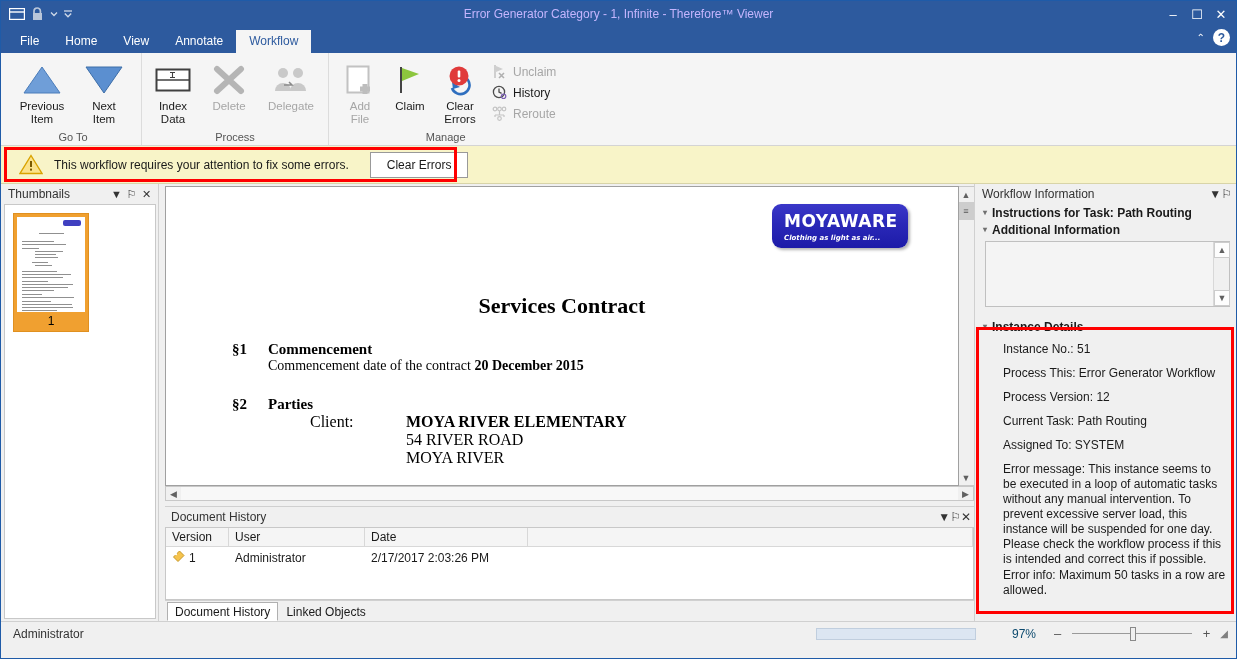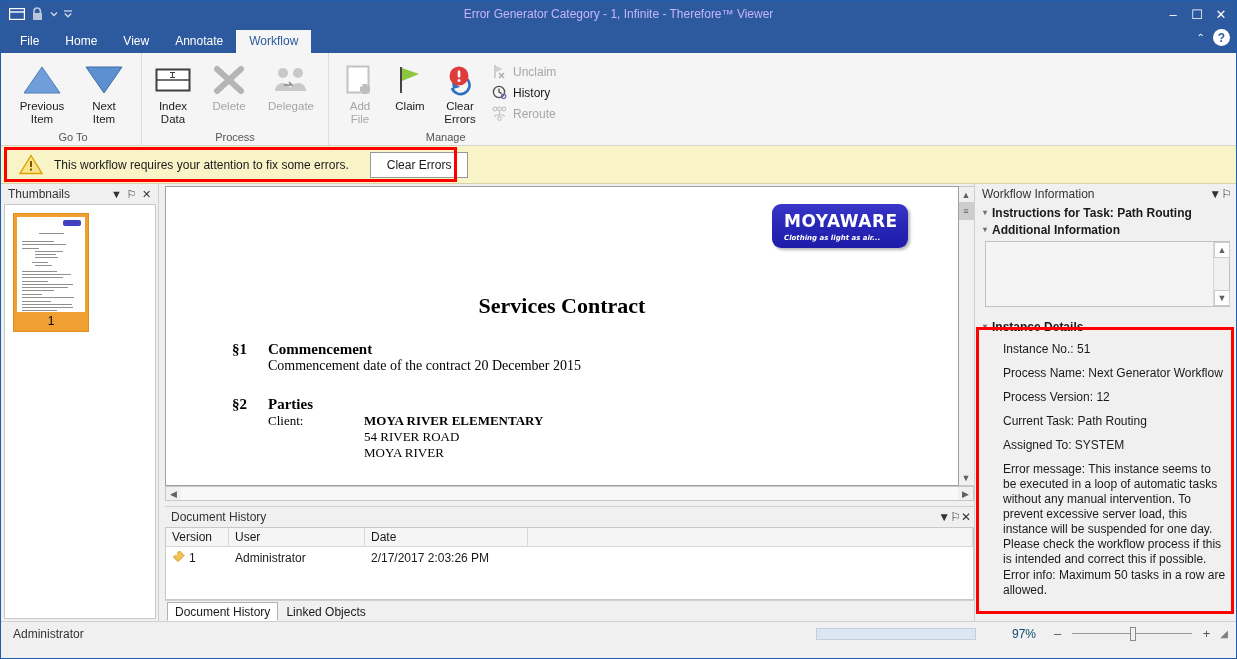--- a/index.html
+++ b/index.html
@@ -259,22 +259,22 @@
   .doc-title {
     text-align: center;
     font-size: 22px; font-weight: bold;
     margin-top: 106px;
   }
   .doc-sec { display: flex; margin-top: 22px; }
   .doc-sec .num { width: 62px; font-size: 15px; font-weight: bold; padding-left: 26px; }
   .doc-sec .content { flex: 1; }
   .doc-sec .h { font-size: 15px; font-weight: bold; }
   .doc-sec .p { font-size: 14px; }
-  .doc-sec .p b { font-weight: normal; }
-  .party-row { display: flex; font-size: 13px; }
+  .doc-sec .p b { font-weight: bold; }
+  .party-row { display: flex; font-size: 16px; margin-left: 42px; }
   .party-row .lbl { width: 96px; }
   .party-row .val b { font-weight: bold; }
 
   .vscroll {
     width: 15px;
     background: #f0f0f0;
     border: 1px solid #c8c8c8;
     border-left: none;
     display: flex; flex-direction: column; align-items: center;
   }
@@ -795,21 +795,21 @@
           <div class="sb-arrow">▼</div>
         </div>
       </div>
 
       <div class="wf-sec" style="margin-top:11px;">
         <span class="tri-collapse">▾</span>
         <span>Instance Details</span>
       </div>
       <div class="wf-details">
         <div class="wf-item">Instance No.: 51</div>
-        <div class="wf-item">Process Name: Next Generator Workflow</div>
+        <div class="wf-item">Process This: Error Generator Workflow</div>
         <div class="wf-item">Process Version: 12</div>
         <div class="wf-item">Current Task: Path Routing</div>
         <div class="wf-item">Assigned To: SYSTEM</div>
         <div class="wf-item tight">Error message: This instance seems to be executed in a loop of automatic tasks without any manual intervention. To prevent excessive server load, this instance will be suspended for one day. Please check the workflow process if this is intended and correct this if possible.</div>
         <div class="wf-item tight">Error info: Maximum 50 tasks in a row are allowed.</div>
       </div>
       <div class="wf-instance-box"></div>
     </div>
   </div>
 

